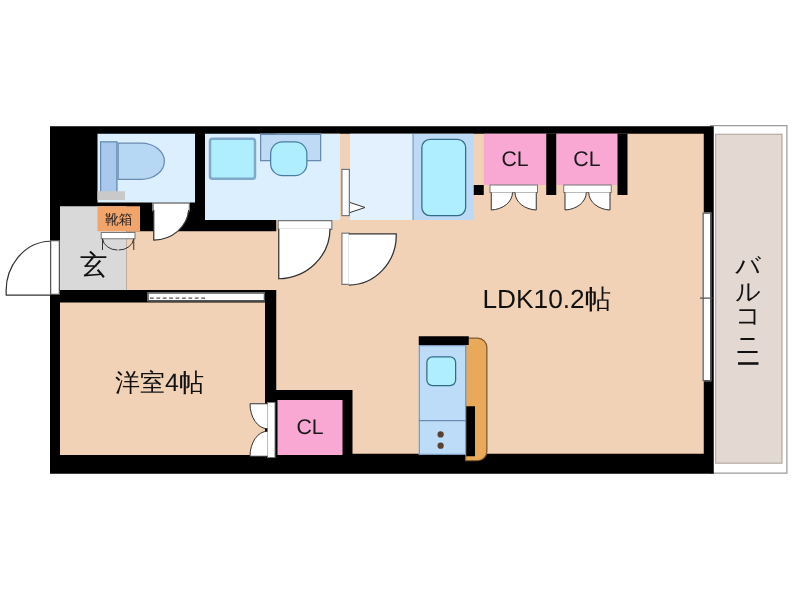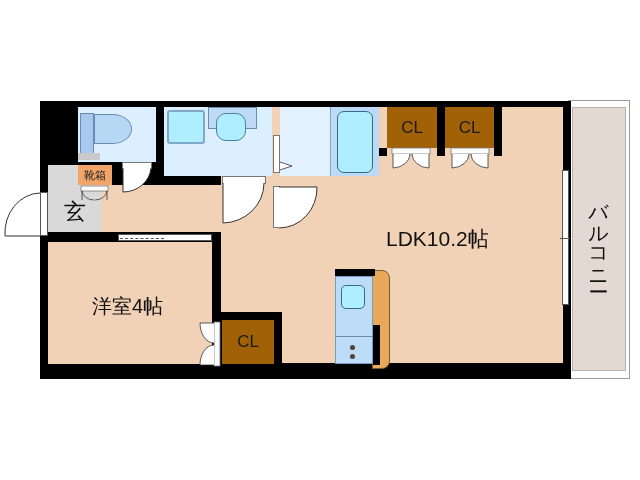--- a/index.html
+++ b/index.html
@@ -2,21 +2,21 @@
 <html><head>
 <meta charset="utf-8">
 <style>
   html, body { margin: 0; padding: 0; background: #ffffff; }
   body { width: 640px; height: 480px; position: relative; overflow: hidden;
          font-family: "DejaVu Sans", sans-serif; }
   .abs { position: absolute; box-sizing: border-box; }
   .wall { position: absolute; background: #000; }
   .floor { position: absolute; background: #f2d2b6; }
   .wet { position: absolute; background: #dcefff; }
-  .cl { position: absolute; background: #a16207; display: flex; align-items: center; justify-content: center;
+  .cl { position: absolute; background: #f9a8d4; display: flex; align-items: center; justify-content: center;
         font-family: "Liberation Sans", sans-serif; font-size: 17px; color: #1a1a1a; }
   .label { position: absolute; color: #111; white-space: nowrap; }
   svg { position: absolute; overflow: visible; }
 </style>
 </head>
 <body>
 
 <div class="abs" style="left:568px; top:100px; width:62px; height:279px; border:1px solid #9c9c9c; background:#fff;"></div>
 <div class="abs" style="left:572px; top:107px; width:54px; height:264px; background:#e3d9d2; border:1px solid #b9b0a9;"></div>
 <div class="label" style="left:587px; top:190px; width:24px; font-size:20px; line-height:24px; writing-mode:vertical-rl; text-orientation:upright; font-family:'DejaVu Sans', sans-serif;">バルコニー</div>

